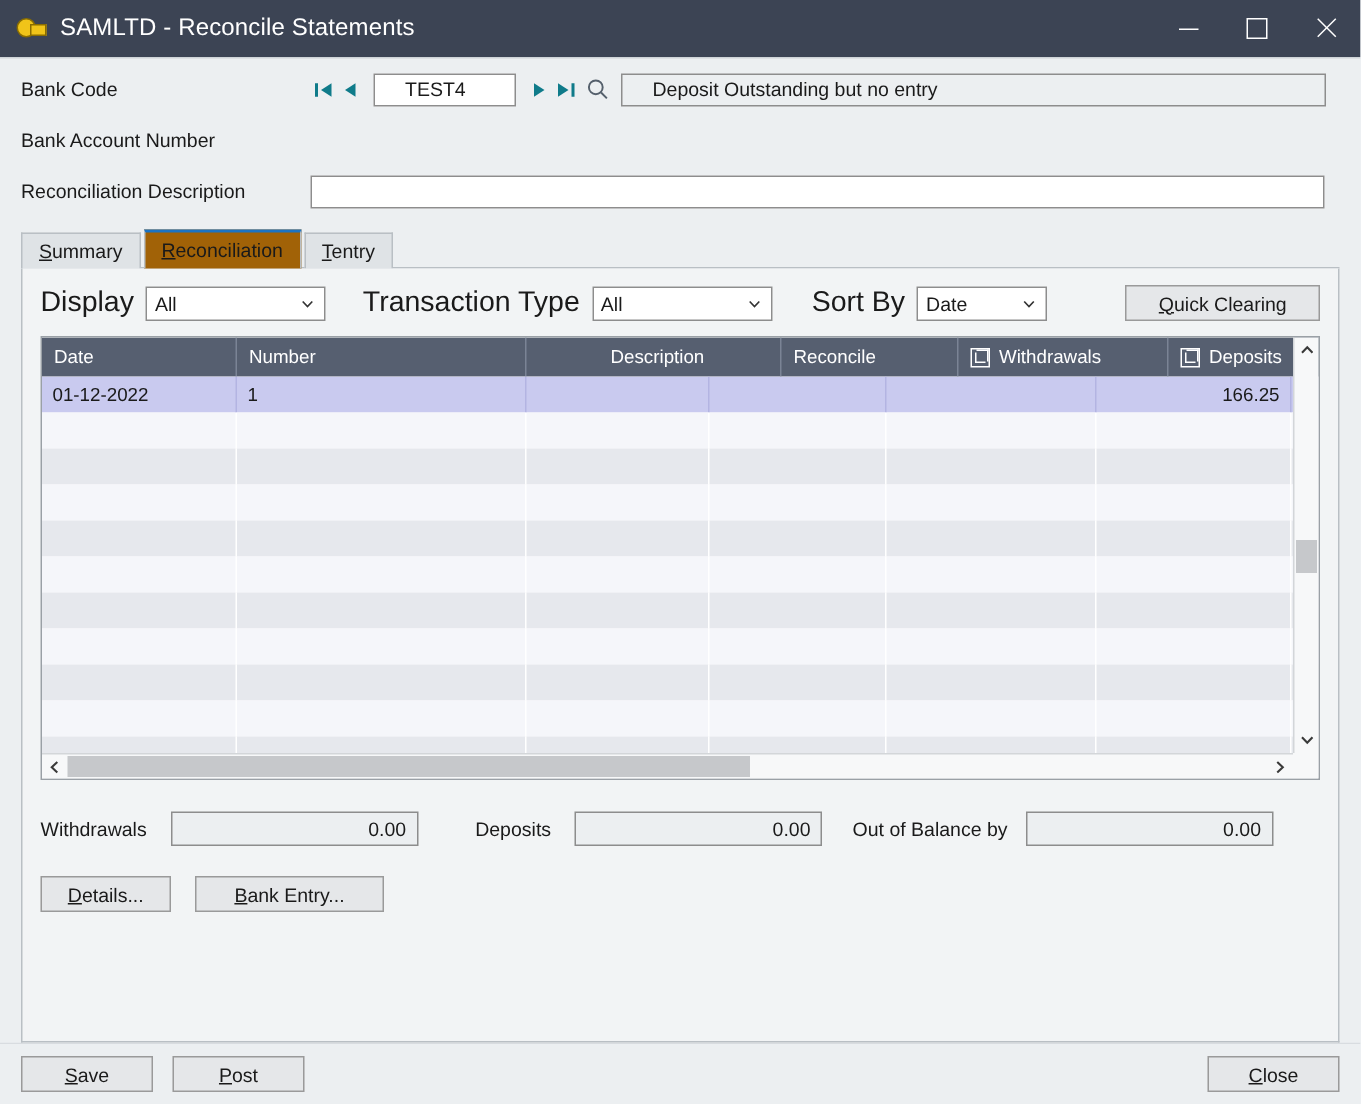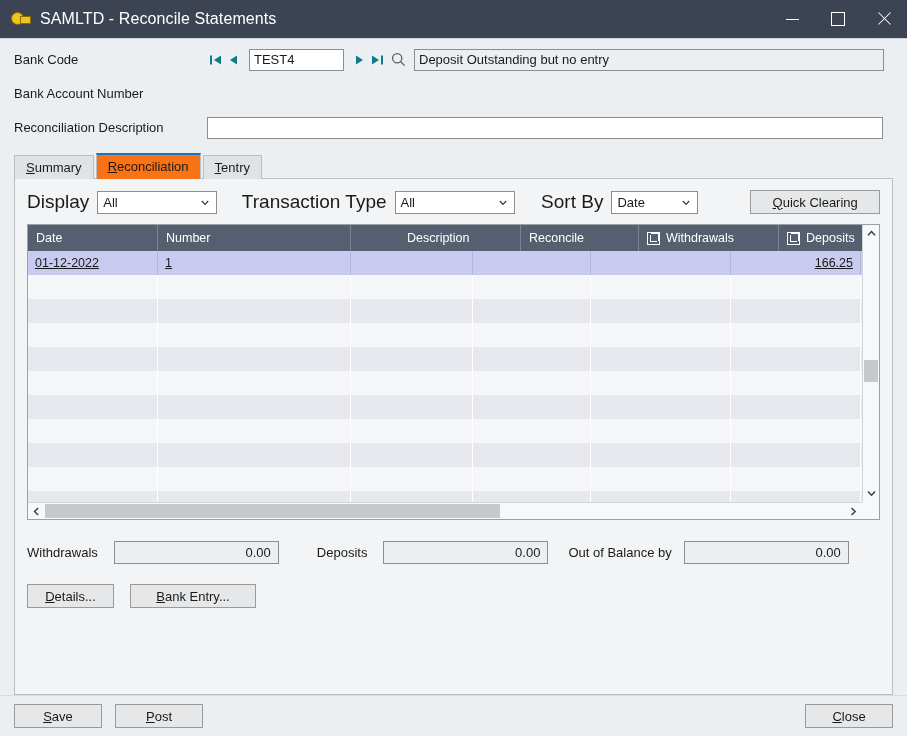--- a/index.html
+++ b/index.html
@@ -155,21 +155,21 @@
   svg.navicon { display: block; }
 
   input.txt {
     border: 1px solid #8d8d8d;
     background: #ffffff;
     height: 22px;
     box-sizing: border-box;
     font-family: "Liberation Sans", sans-serif;
     font-size: 13px;
     color: #1a1a1a;
-    padding: 0 4px;
+    padding: 0 20px;
     outline: none;
   }
   input.txt.readonly {
     background: #eceff1;
   }
   .search-icon {
     width: 24px;
     height: 22px;
     display: flex;
     align-items: center;
@@ -195,21 +195,21 @@
     background: #dfe3e6;
     border: 1px solid #b9bfc4;
     border-bottom: none;
     margin-right: 2px;
     color: #1a1a1a;
     box-sizing: border-box;
     position: relative;
     top: 1px;
   }
   .tab.active {
-    background: #f97316;
+    background: #a16207;
     border-top: 2px solid #1a73c4;
     height: 26px;
     line-height: 24px;
     z-index: 2;
   }
 
   .panel {
     background: #f2f4f5;
     border: 1px solid #b9bfc4;
     border-top: none;
@@ -339,21 +339,21 @@
     color: #1a1a1a;
     display: flex;
     align-items: center;
     padding: 0 7px;
     box-sizing: border-box;
     border-right: 1px solid #ffffff;
     flex: none;
     overflow: hidden;
     white-space: nowrap;
   }
-  .grow.sel .gcell { border-right-color: #b3b4e2; text-decoration: underline; }
+  .grow.sel .gcell { border-right-color: #b3b4e2; }
   .gcell.num { justify-content: flex-end; }
 
   
   .vscroll {
     position: absolute;
     right: 0; top: 0; bottom: 17px;
     width: 17px;
     background: #f7f8f9;
     border-left: 1px solid #d3d6d9;
     box-sizing: border-box;

